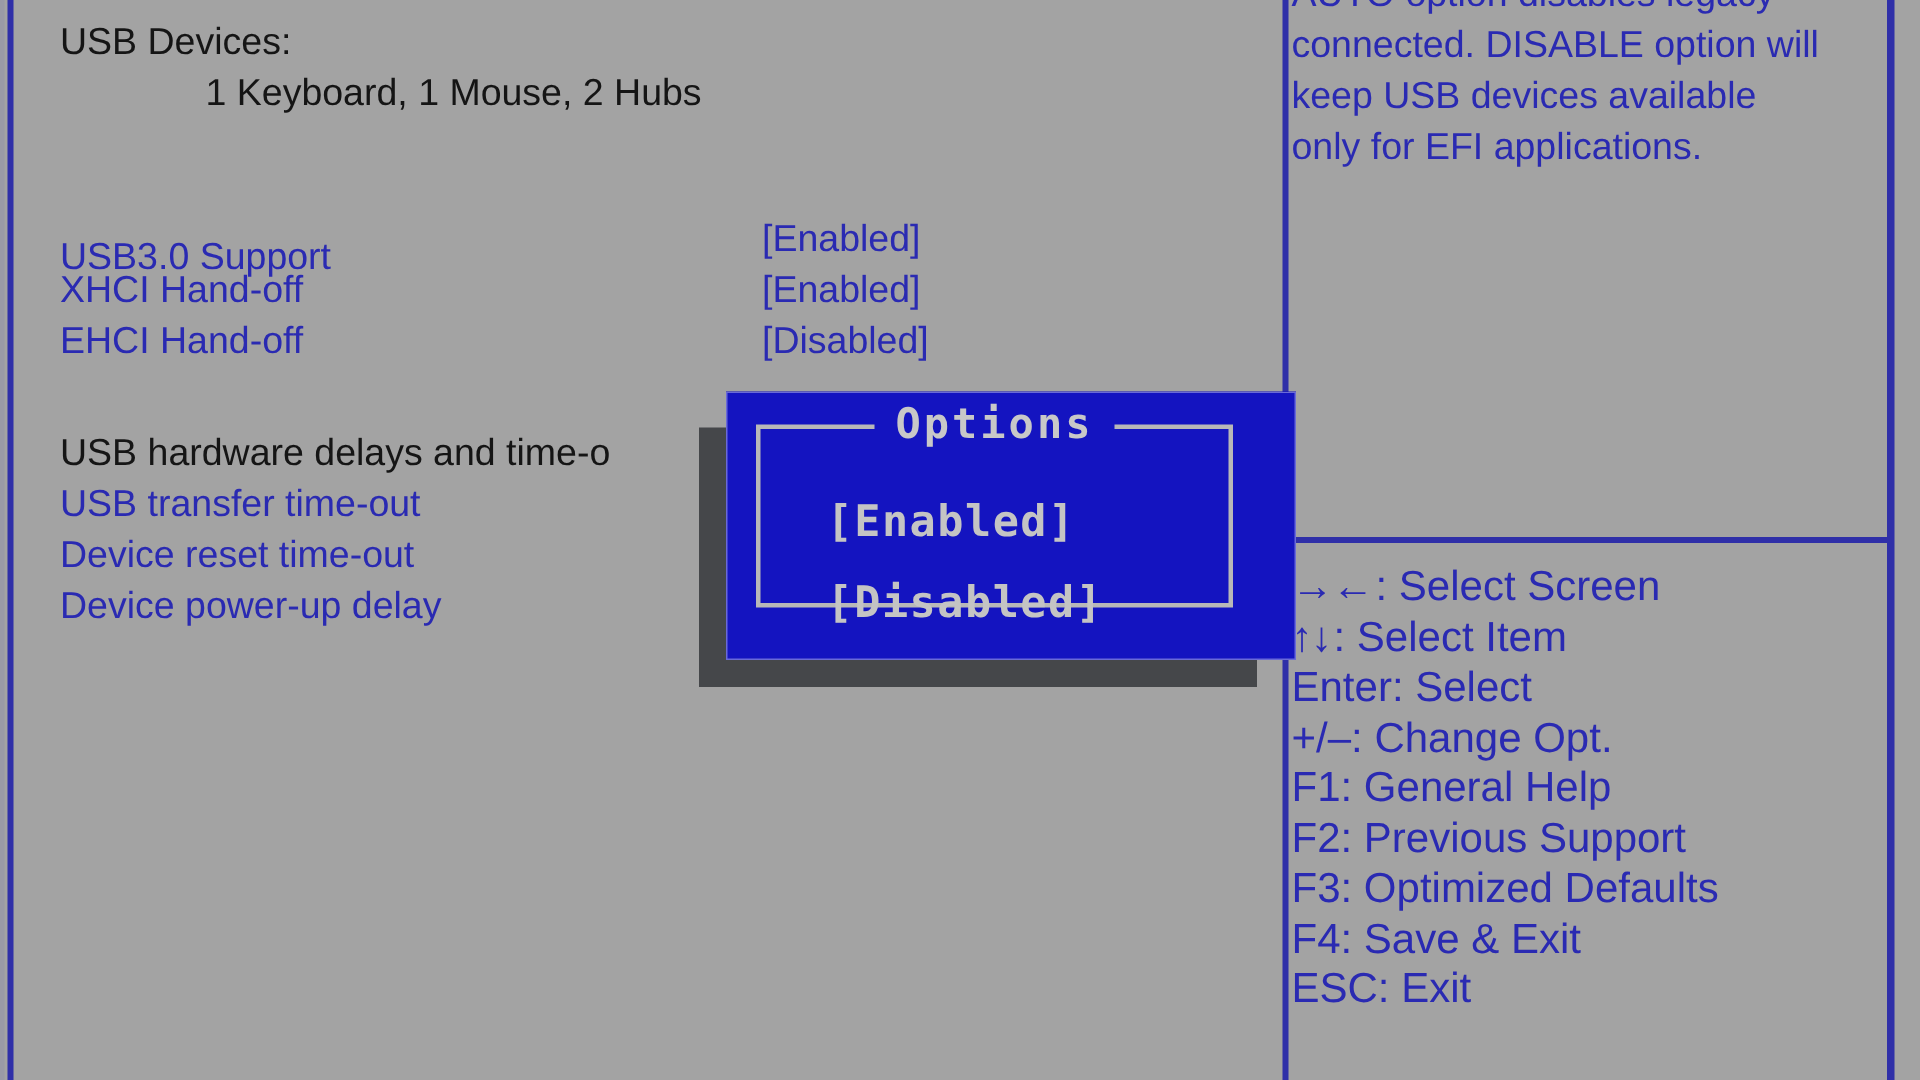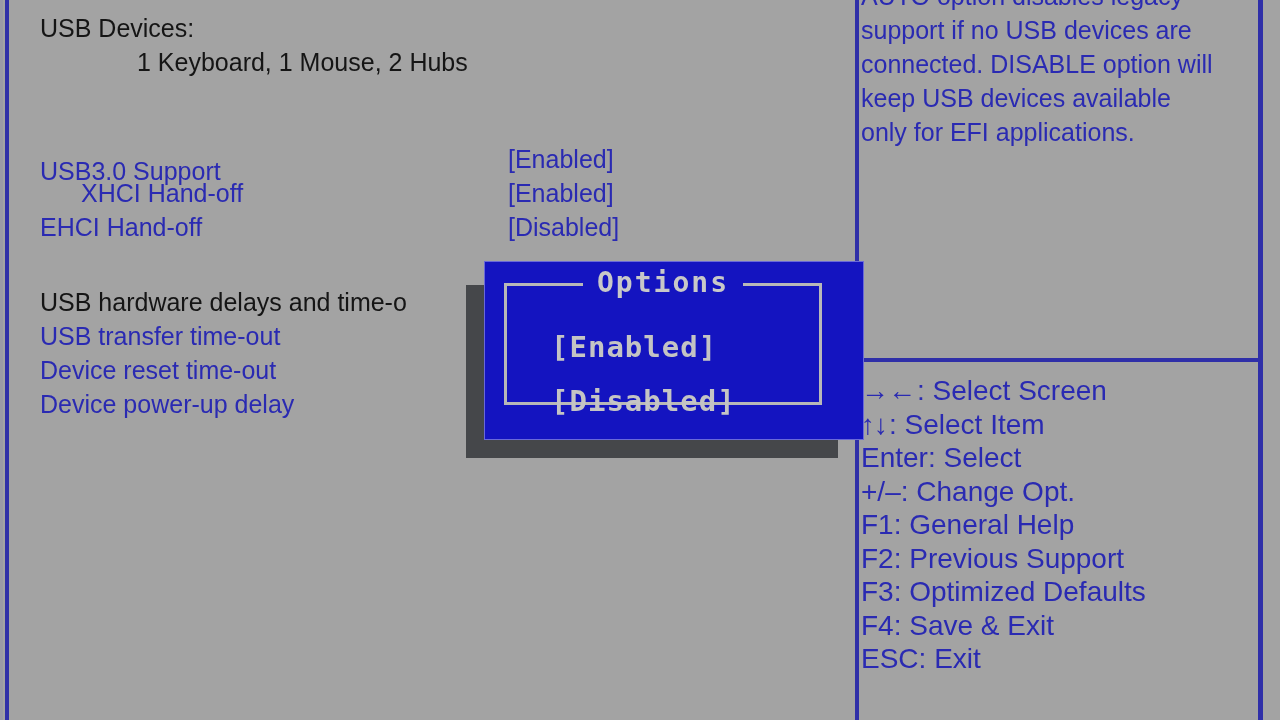--- a/index.html
+++ b/index.html
@@ -57,21 +57,21 @@
   .val-blue  { color: #2a2ab2; }
 
   #usb-devices-label { left: 31px; top: 16px; }
   #usb-devices-value { left: 128px; top: 50px; }
 
   .setting-label { left: 31px; }
   .setting-value { left: 499px; }
 
   #row-usb3-label  { top: 147px; margin-top: 12px; }
   #row-usb3-value  { top: 147px; }
-  #row-xhci-label  { top: 181px; margin-left: 41px; }
+  #row-xhci-label  { top: 181px; }
   #row-xhci-value  { top: 181px; }
   #row-ehci-label  { top: 215px; }
   #row-ehci-value  { top: 215px; }
 
   #section-delays  { left: 31px; top: 290px; }
   #row-xfer-label  { top: 324px; }
   #row-reset-label { top: 358px; }
   #row-power-label { top: 392px; }
 
   
@@ -186,21 +186,20 @@
 
     <div class="row lbl-blue setting-label" id="row-xfer-label">USB transfer time-out</div>
 
     <div class="row lbl-blue setting-label" id="row-reset-label">Device reset time-out</div>
 
     <div class="row lbl-blue setting-label" id="row-power-label">Device power-up delay</div>
   </div>
 
   <div id="help-panel">
     <div class="help-line">AUTO option disables legacy</div>
-    <div class="help-line">support if no USB devices are</div>
     <div class="help-line">connected. DISABLE option will</div>
     <div class="help-line">keep USB devices available</div>
     <div class="help-line">only for EFI applications.</div>
   </div>
 
   <div id="legend-panel">
     <div class="legend-line">
       <span class="legend-key">→←</span><span>: Select Screen</span>
     </div>
     <div class="legend-line">

